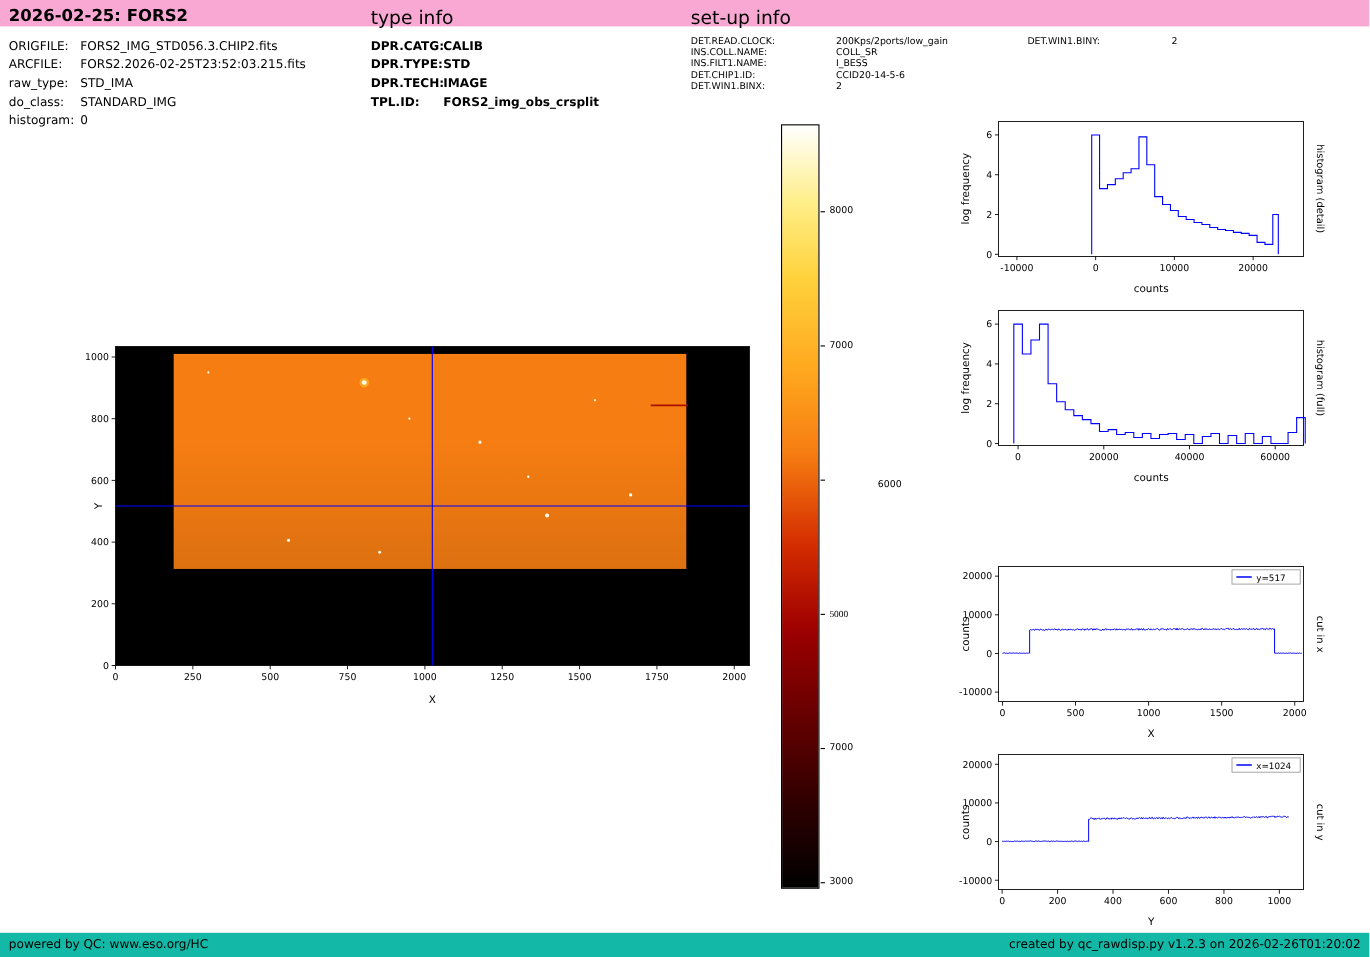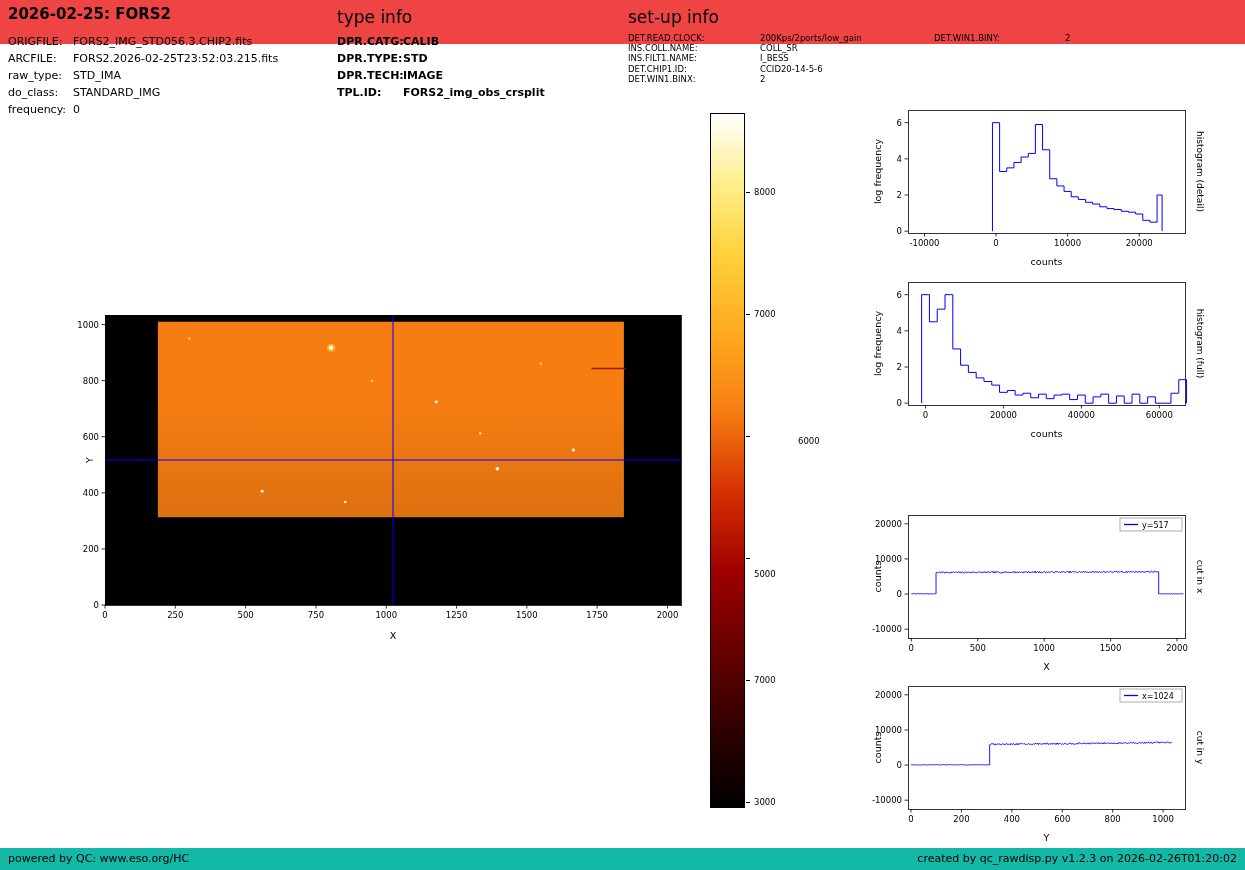--- a/index.html
+++ b/index.html
@@ -1,21 +1,21 @@
 <!DOCTYPE html>
 <html><head>
 <meta charset="utf-8">
 <style>
   html,body { margin:0; padding:0; }
   body {
     width:1245px; height:870px; background:#ffffff; position:relative; overflow:hidden;
     font-family:"DejaVu Sans","Liberation Sans",sans-serif; color:#000;
   }
   #root { position:absolute; inset:0; }
-  .topbar { position:absolute; left:0; top:0; width:1245px; height:44px; background:#ef4444; }
+  .topbar { position:absolute; left:0; top:0; width:1245px; height:24px; background:#f9a8d4; }
   .title { position:absolute; left:8px; top:5px; font-size:15px; font-weight:bold; white-space:nowrap; }
   .section-label { position:absolute; top:7px; font-size:17px; white-space:nowrap; }
   .meta { position:absolute; white-space:nowrap; }
   .mrow { white-space:nowrap; }
   .m-left  { left:8px;   top:33px; font-size:11px; }
   .m-left .mrow  { line-height:17px; }
   .m-left .ml    { display:inline-block; width:65px; }
   .m-type  { left:337px; top:33px; font-size:11px;font-weight:bold; }
   .m-type .mrow  { line-height:17px; }
   .m-type .ml    { display:inline-block; width:66px; }
@@ -43,21 +43,21 @@
     <span class="title">2026-02-25: FORS2</span>
     <span class="section-label" style="left:337px">type info</span>
     <span class="section-label" style="left:628px">set-up info</span>
   </div>
 
   <div class="meta m-left">
     <div class="mrow"><span class="ml">ORIGFILE:</span><span class="mv">FORS2_IMG_STD056.3.CHIP2.fits</span></div>
     <div class="mrow"><span class="ml">ARCFILE:</span><span class="mv">FORS2.2026-02-25T23:52:03.215.fits</span></div>
     <div class="mrow"><span class="ml">raw_type:</span><span class="mv">STD_IMA</span></div>
     <div class="mrow"><span class="ml">do_class:</span><span class="mv">STANDARD_IMG</span></div>
-    <div class="mrow"><span class="ml">frequency:</span><span class="mv">0</span></div>
+    <div class="mrow"><span class="ml">histogram:</span><span class="mv">0</span></div>
   </div>
 
   <div class="meta m-type">
     <div class="mrow"><span class="ml">DPR.CATG:</span><span class="mv">CALIB</span></div>
     <div class="mrow"><span class="ml">DPR.TYPE:</span><span class="mv">STD</span></div>
     <div class="mrow"><span class="ml">DPR.TECH:</span><span class="mv">IMAGE</span></div>
     <div class="mrow"><span class="ml">TPL.ID:</span><span class="mv">FORS2_img_obs_crsplit</span></div>
   </div>
 
   <div class="meta m-setup">
@@ -135,21 +135,21 @@
         <line x1="333" y1="10" x2="333" y2="300" stroke="#0000ff" stroke-width="1"></line>
         <line x1="45" y1="155" x2="621" y2="155" stroke="#0000ff" stroke-width="1"></line>
       </svg></div>
   <div class="plotbox" id="colorbar-box" style="left: 710px; top: 113px; width: 100px; height: 695px;">
       <div class="cb-bar" style="width: 35px; height: 695px; background: linear-gradient(to top, rgb(0, 0, 0) 0%, rgb(42, 0, 0) 10%, rgb(100, 0, 0) 22%, rgb(158, 0, 0) 34%, rgb(212, 45, 0) 45%, rgb(246, 125, 18) 57%, rgb(255, 168, 30) 68%, rgb(255, 210, 60) 80%, rgb(255, 239, 138) 90%, rgb(255, 255, 255) 100%);"></div>
       <div class="cb-tick" style="left: 36px; top: 688.9px;"></div>
       <div class="cb-label" style="left: 44px; top: 684px;">3000</div>
       <div class="cb-tick" style="left: 36px; top: 567px;"></div>
       <div class="cb-label" style="left: 44px; top: 562px;">7000</div>
       <div class="cb-tick" style="left: 36px; top: 445px;"></div>
-      <div class="cb-label" style="left: 44px; top: 456px;">5000</div>
+      <div class="cb-label" style="left: 44px; top: 440px; font-family: Liberation Serif, serif;">5000</div>
       <div class="cb-tick" style="left: 36px; top: 323.1px;"></div>
       <div class="cb-label" style="left: 44px; top: 323px; margin-left: 44px;">6000</div>
       <div class="cb-tick" style="left: 36px; top: 201.2px;"></div>
       <div class="cb-label" style="left: 44px; top: 196.2px;">7000</div>
       <div class="cb-tick" style="left: 36px; top: 79.3px;"></div>
       <div class="cb-label" style="left: 44px; top: 74.3px;">8000</div>
     </div>
   <div class="plotbox" id="plot-histogram_detail" style="left: 870px; top: 100px; width: 375px; height: 180px;"><svg width="375" height="180" viewBox="0 0 375 180">
         <rect x="38" y="10" width="277" height="123" fill="none" stroke="#000" stroke-width="0.8" shape-rendering="crispEdges"></rect>
         <line x1="54.462532299741596" y1="133" x2="54.462532299741596" y2="136.5" stroke="#000" stroke-width="0.8"></line>

